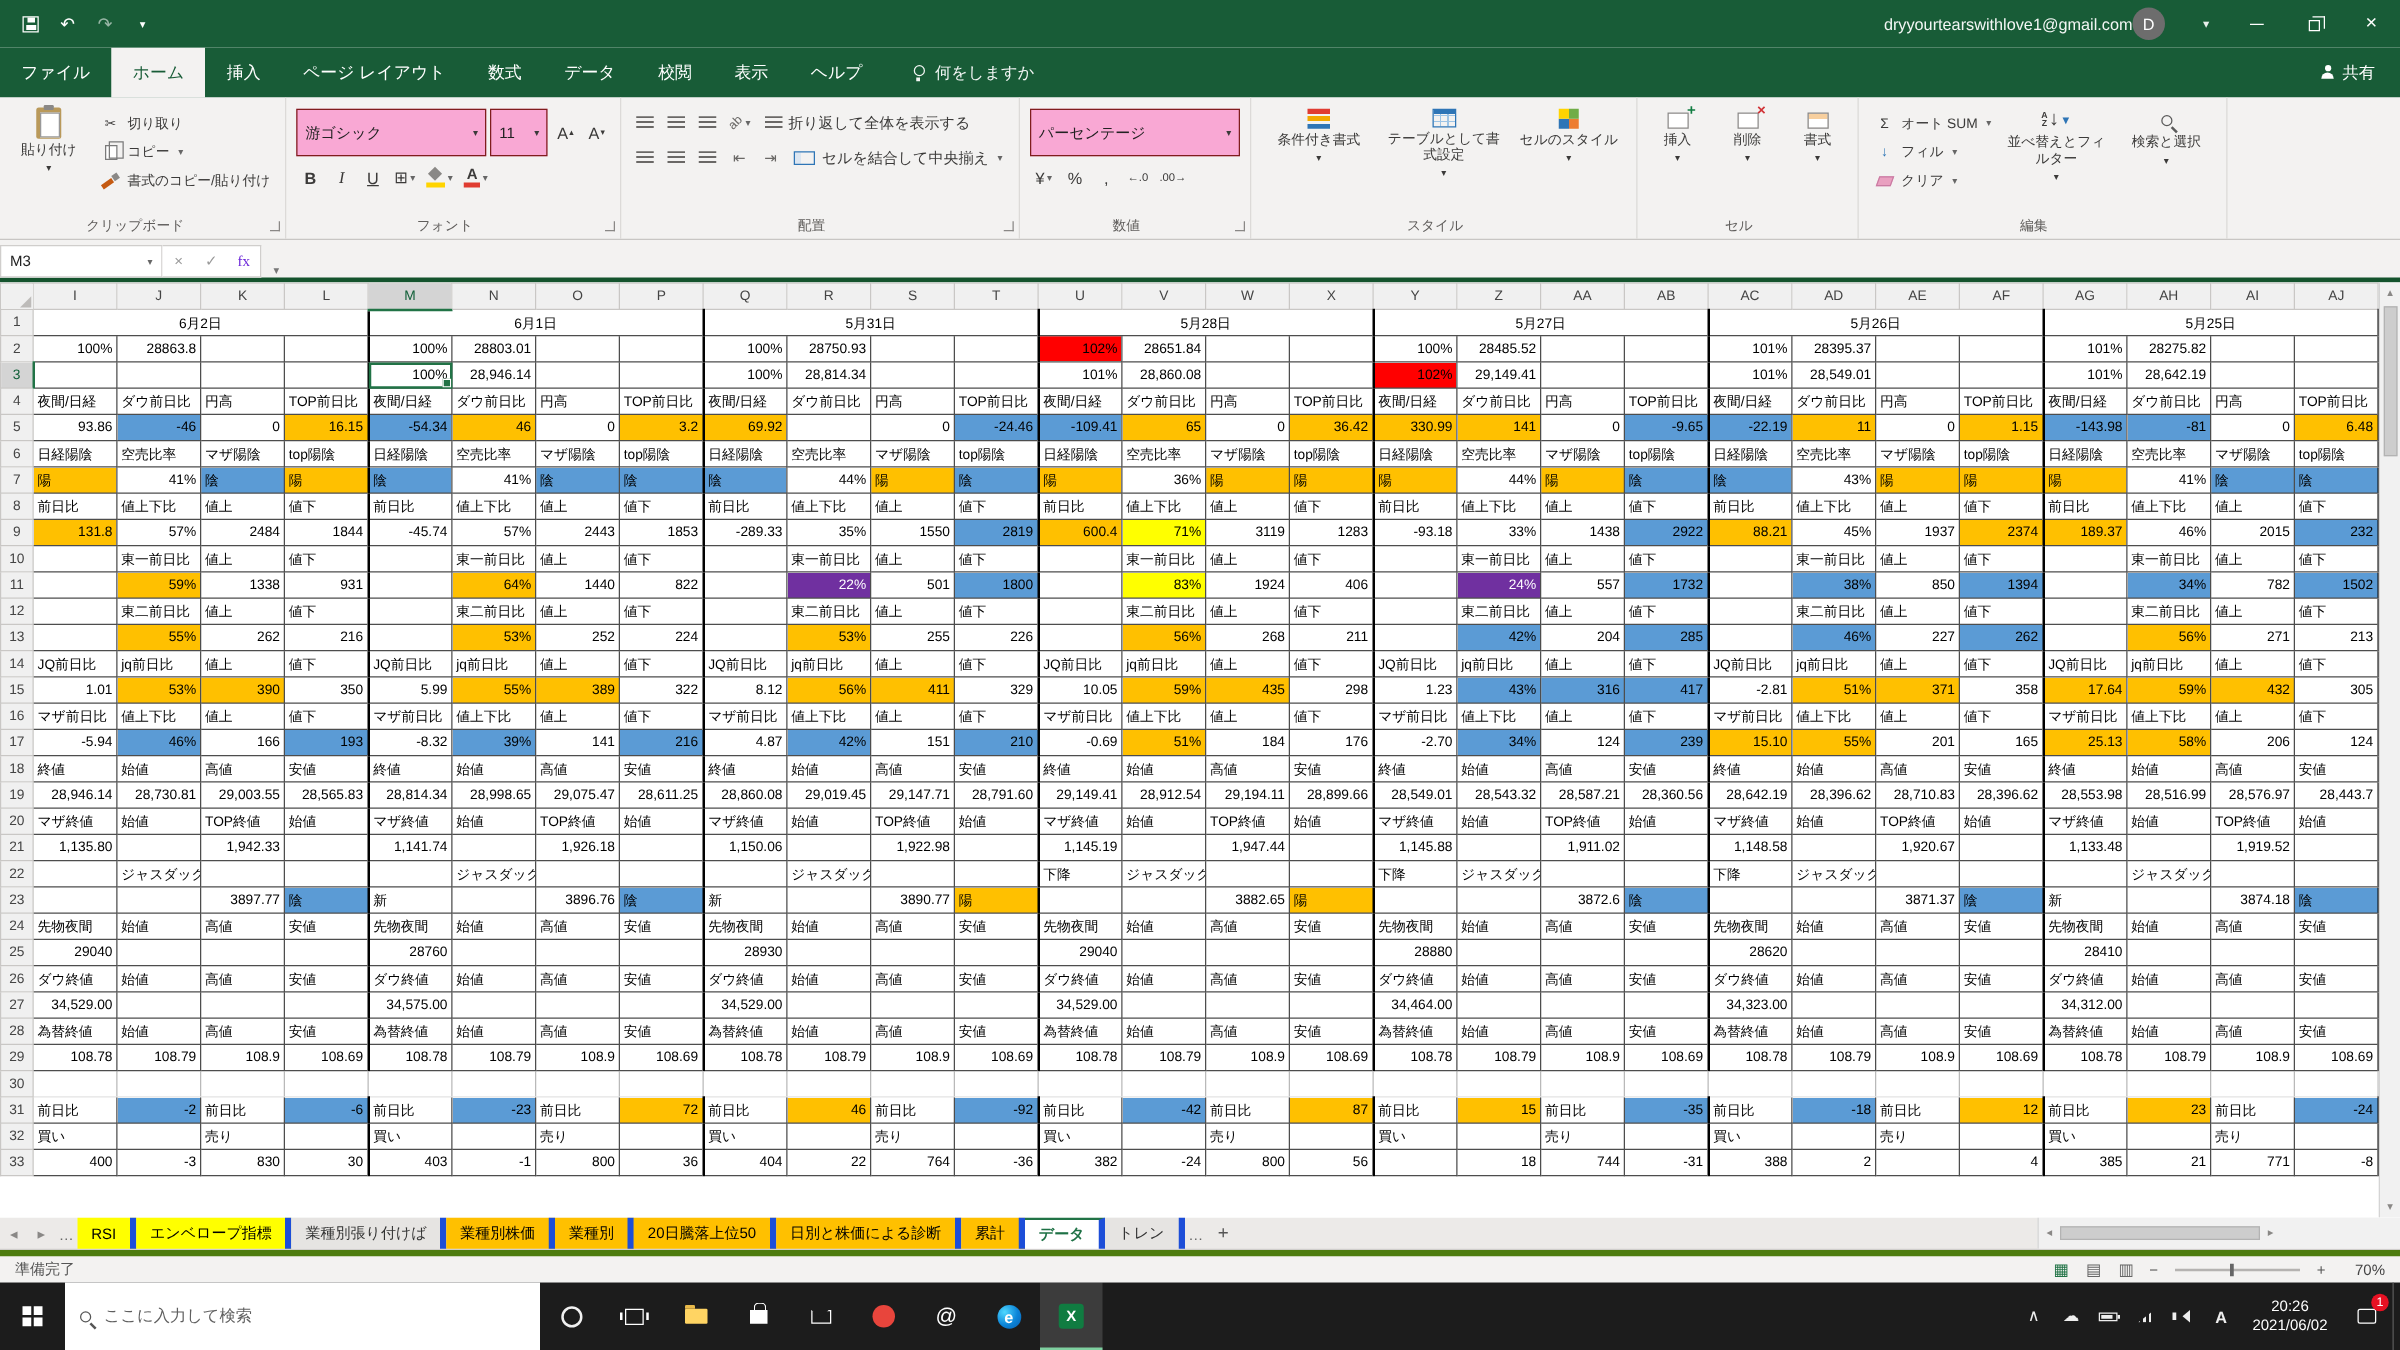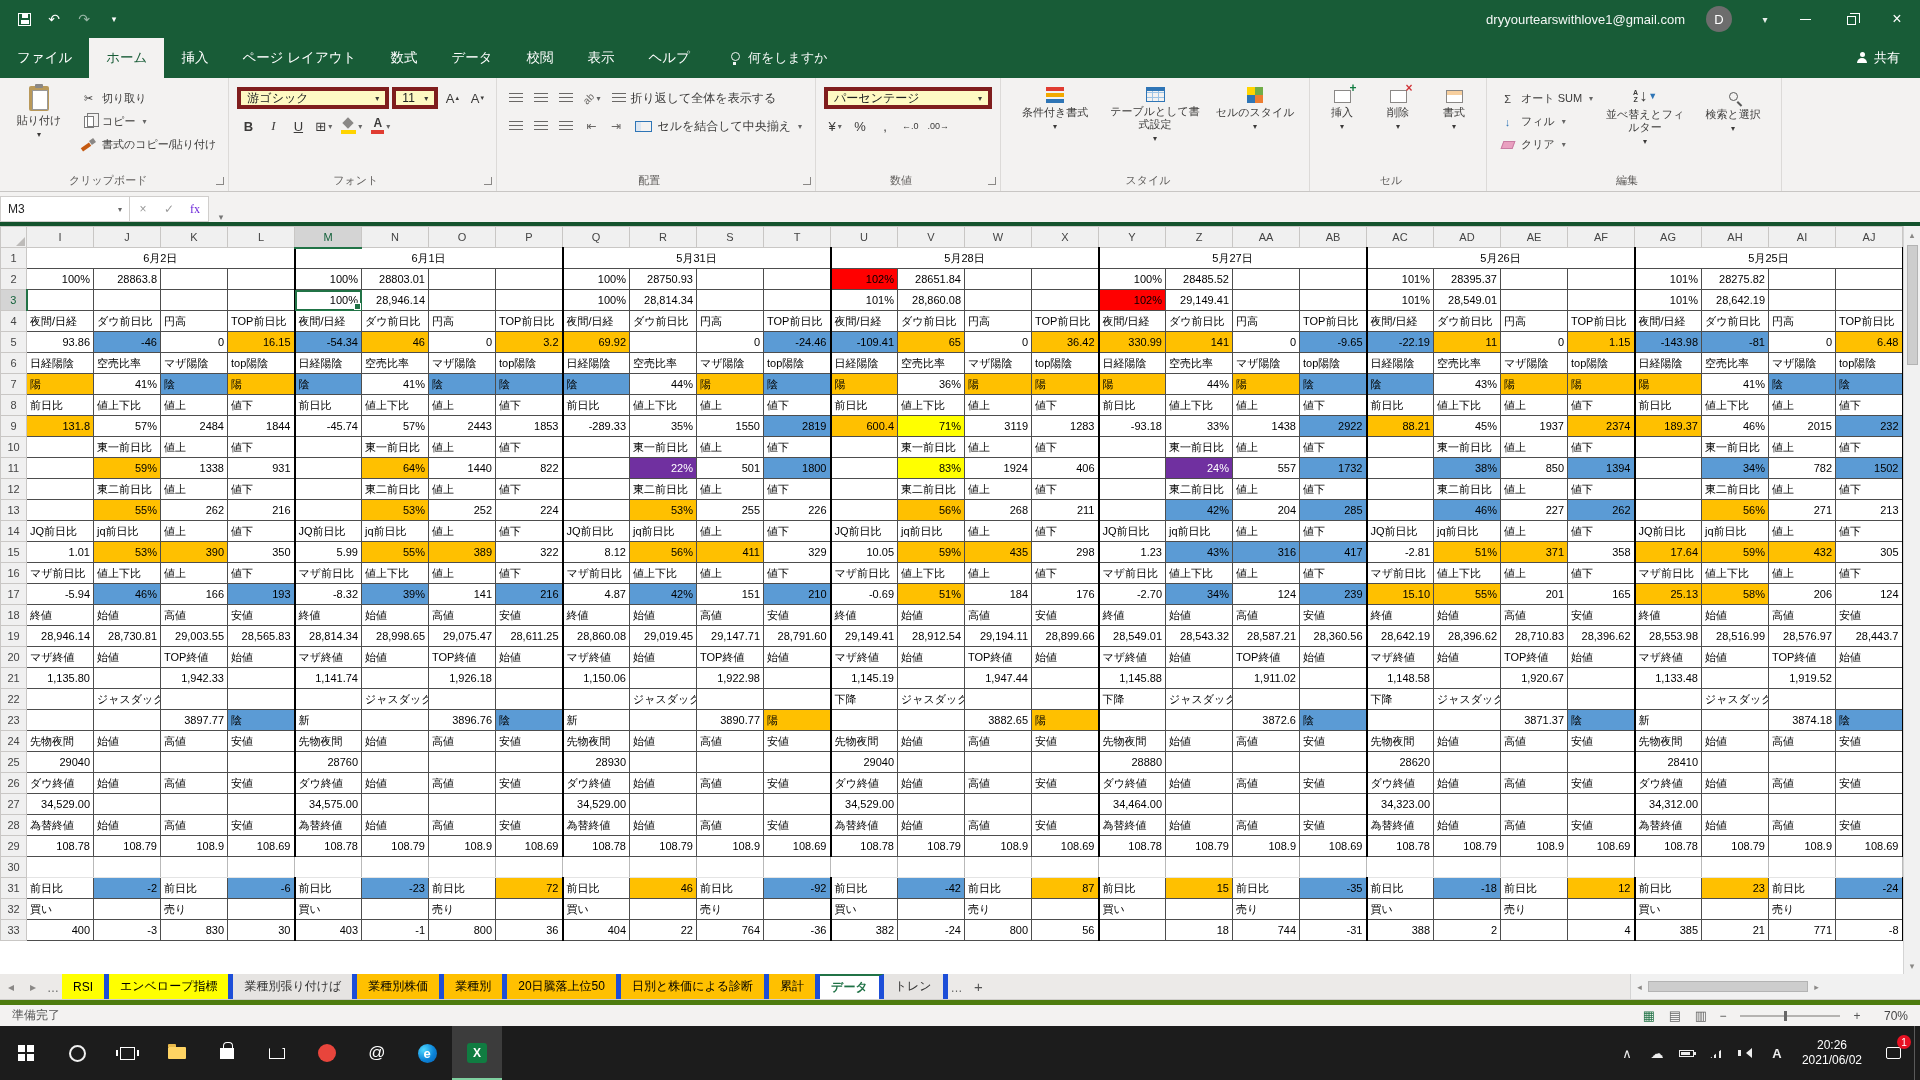--- a/index.html
+++ b/index.html
@@ -10,21 +10,21 @@
 
 .titlebar{height:38px;background:#185c37;display:flex;align-items:center;color:#fff;flex:0 0 38px;position:relative}
 .qat{display:flex;align-items:center;gap:2px;padding-left:10px;z-index:2}
 .qbtn{width:28px;height:28px;display:flex;align-items:center;justify-content:center;font-size:14px;color:#fff}
 .i-save{width:13px;height:13px;border:1px solid #fff;position:relative}
 .i-save::before{content:"";position:absolute;left:3px;top:0;width:6px;height:4px;background:#fff}
 .i-save::after{content:"";position:absolute;left:2px;bottom:1px;width:8px;height:4px;background:#fff}
 .glyph{color:#fff}.dim{opacity:.55}.sm{font-size:9px}
 .tb-title{position:absolute;left:0;right:0;text-align:center;font-size:14px;pointer-events:none}
 .tb-right{margin-left:auto;display:flex;align-items:center;height:100%;z-index:2}
-.tb-account{font-size:13px;margin-right:21px;opacity:.95}
+.tb-account{font-size:13px;margin-right:0;opacity:.95}
 .tb-avatar{width:26px;height:26px;border-radius:50%;background:#6d6d6d;display:flex;align-items:center;justify-content:center;font-size:13px;margin-right:16px}
 .tb-ribbonopts{width:34px;height:100%;display:flex;align-items:center;justify-content:center;font-size:10px;opacity:.9}
 .wc{width:46px;height:100%;display:flex;align-items:center;justify-content:center;font-size:16px}
 .i-min{width:11px;height:1px;background:#fff}
 .i-restore{width:9px;height:9px;border:1px solid #fff;position:relative;background:transparent;margin-top:3px}
 .i-restore::before{content:"";position:absolute;left:2px;top:-4px;width:9px;height:9px;border:1px solid #fff;border-bottom:none;border-left:none}
 
 .tabbar{height:40px;background:#185c37;display:flex;align-items:stretch;color:#fff;flex:0 0 40px}
 .rtabs{display:flex;align-items:stretch}
 .rtab{padding:0 17px;display:flex;align-items:center;font-size:13.5px}
@@ -52,21 +52,21 @@
 .i-clip{width:20px;height:25px;background:#b9995a;border-radius:2px;position:relative}
 .i-clip::before{content:"";position:absolute;left:3px;top:4px;width:14px;height:18px;background:#fff;border:1px solid #999}
 .i-clip::after{content:"";position:absolute;left:6px;top:-2px;width:8px;height:4px;background:#8a8886;border-radius:1px}
 .i-copy{width:10px;height:12px;border:1px solid #7a7a7a;background:#fff;position:relative}
 .i-copy::after{content:"";position:absolute;left:2px;top:-4px;width:10px;height:12px;border:1px solid #7a7a7a}
 .i-brush{width:15px;height:15px;position:relative}
 .i-brush::before{content:"";position:absolute;left:0;top:8px;width:10px;height:4px;background:#c55a11;transform:rotate(-35deg)}
 .i-brush::after{content:"";position:absolute;right:1px;top:2px;width:5px;height:5px;background:#8a8886;transform:rotate(-35deg)}
 .fcol{display:flex;flex-direction:column;gap:6px;padding-top:5px}
 .frow{display:flex;align-items:center;gap:3px}
-.combo{background:#fef9c3;border:4px solid #7f1d1d;height:22px;display:flex;align-items:center;justify-content:space-between;padding:0 6px;font-size:12px;color:#222}
+.combo{background:#f9a8d4;border:1px solid #7f1d1d;height:38px;display:flex;align-items:center;justify-content:space-between;padding:0 6px;font-size:12px;color:#222}
 .fname{width:152px}.fsize{width:46px}.nfmt{width:168px}
 .tbtn{min-width:22px;height:22px;display:inline-flex;align-items:center;justify-content:center;font-size:13px;color:#3b3a39;padding:0 3px}
 .tbtn.bold{font-weight:bold}
 .tbtn.italic{font-style:italic;font-family:"Liberation Serif",serif}
 .tbtn.underl{text-decoration:underline}
 .asz sup{font-size:7px;margin-left:1px}
 .i-fill{width:15px;height:15px;position:relative}
 .i-fill::before{content:"";position:absolute;left:3px;top:0;width:8px;height:8px;background:#8a8886;transform:rotate(45deg)}
 .i-fill::after{content:"";position:absolute;left:0;bottom:0;width:15px;height:4px;background:#ffd400}
 .i-fontcolor{font-size:12px;font-weight:bold;color:#3b3a39;line-height:11px;display:inline-flex;flex-direction:column;align-items:center}
@@ -1557,20 +1557,24 @@
         <span class="zoomthumb"></span>
       </div>
     <span class="zoom-in">+</span>
     <span class="zoomlvl">70%</span>
   </div>
 
   <div class="taskbar">
     <span class="tbtn-win">
         <span class="i-win"></span>
       </span>
+    <div class="tb-search">
+      <span class="lens dark"></span>
+      <span>ここに入力して検索</span>
+    </div>
     <span class="tapp">
         <span class="i-cortana"></span>
       </span>
     <span class="tapp">
         <span class="i-taskview"></span>
       </span>
     <span class="tapp">
         <span class="i-folder"></span>
       </span>
     <span class="tapp">

